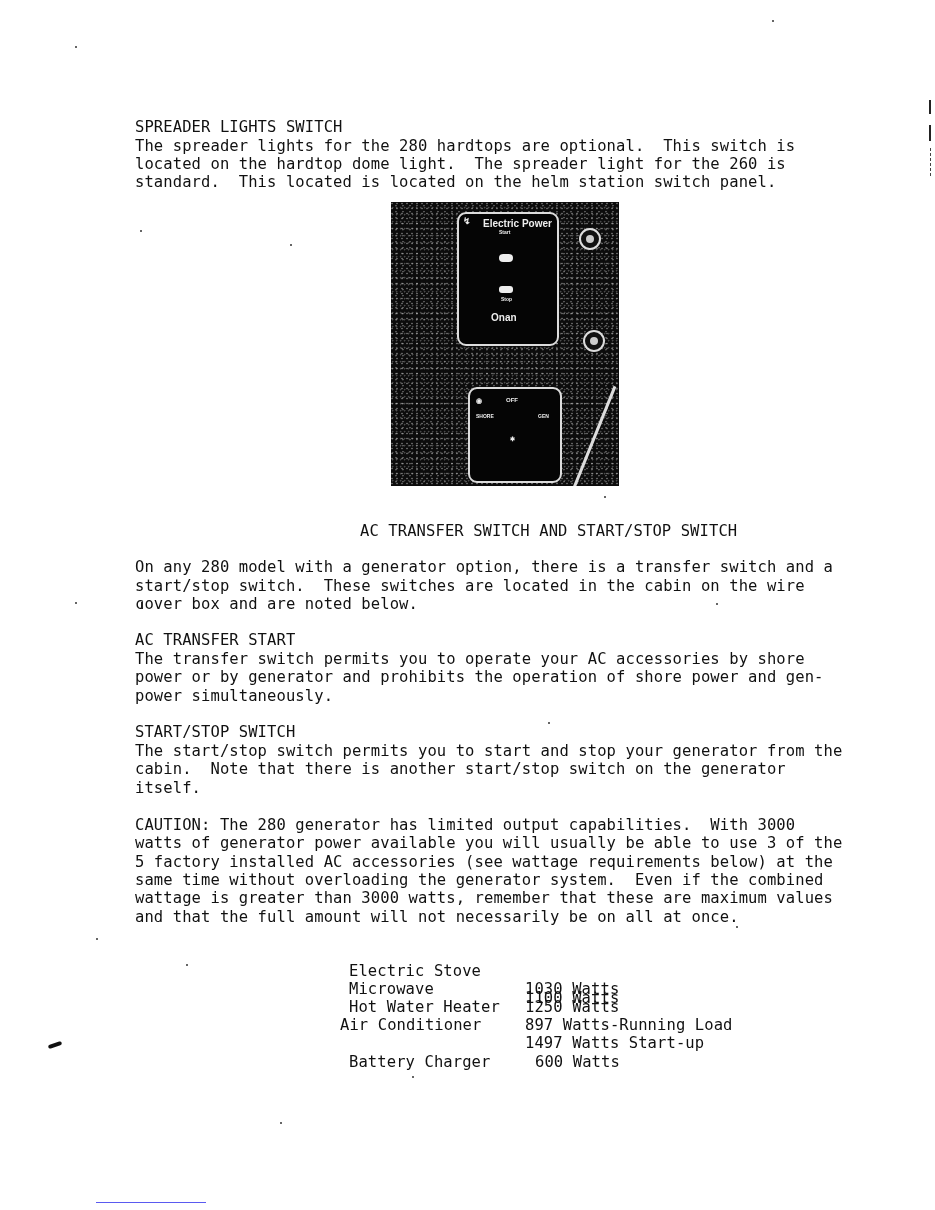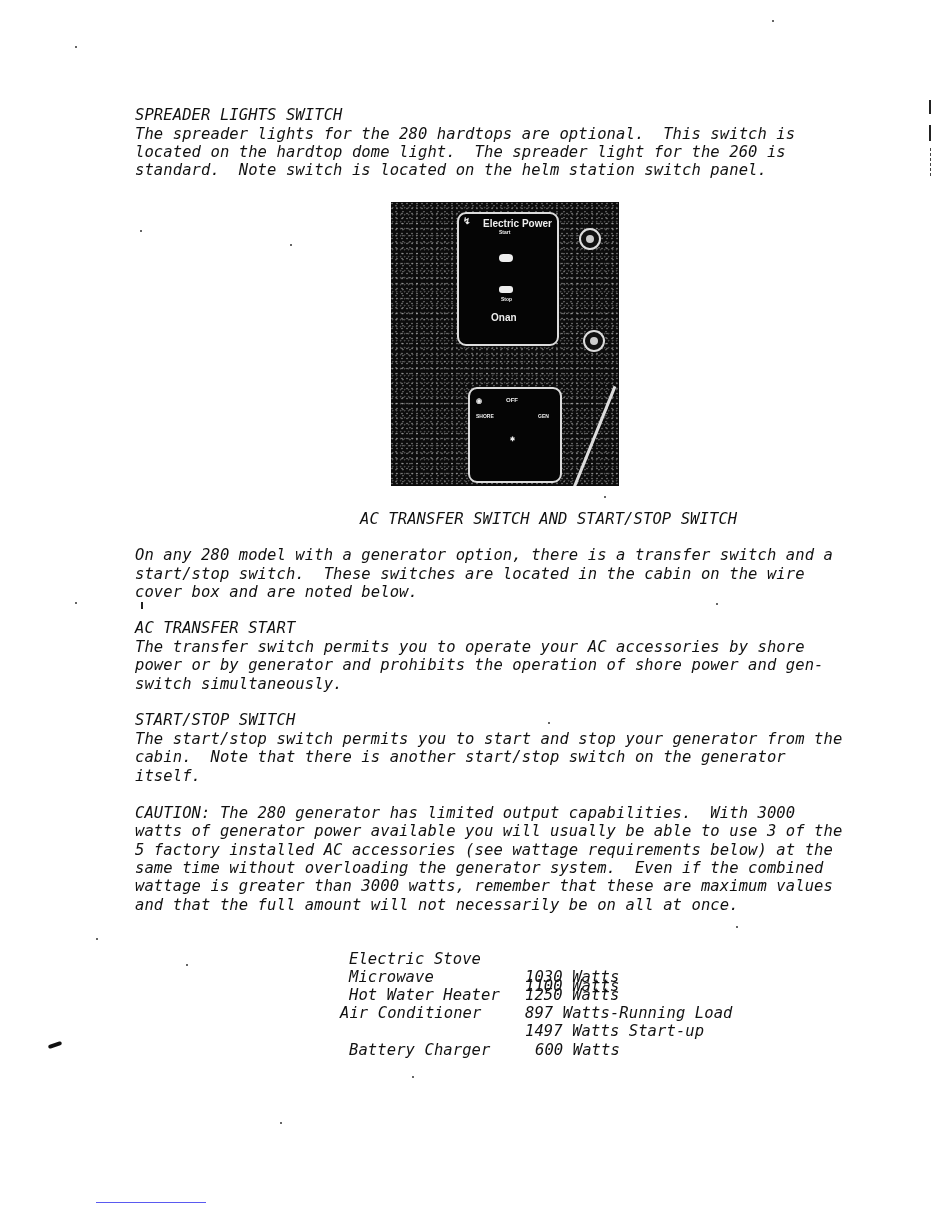--- a/index.html
+++ b/index.html
@@ -1,38 +1,38 @@
 <!DOCTYPE html>
 <html><head>
 <meta charset="utf-8">
 <style>
   html, body { margin:0; padding:0; background:#ffffff; }
   body { width:935px; height:1210px; position:relative; overflow:hidden;
          font-family:"DejaVu Sans Mono", monospace; color:#111; }
-  .txt { position:absolute; font-style:italic; font-size:15.5px; line-height:18.4px; white-space:pre; letter-spacing:0.1px; }
+  .txt { position:absolute; font-size:15.5px; line-height:18.4px; white-space:pre; letter-spacing:0.1px;margin-top:12px; }
   .photo { position:absolute; left:391px; top:202px; width:228px; height:284px; background:#0c0c0c; overflow:hidden;
            background-image:
              radial-gradient(circle at 20% 30%, rgba(255,255,255,0.35) 0.6px, transparent 1.2px),
              radial-gradient(circle at 70% 60%, rgba(255,255,255,0.3) 0.6px, transparent 1.2px),
              radial-gradient(circle at 40% 80%, rgba(255,255,255,0.25) 0.6px, transparent 1.2px);
            background-size:5px 5px, 7px 6px, 4px 7px; }
   .panel { position:absolute; border:2px solid #ddd; border-radius:9px; background:#050505; }
   .ptext { position:absolute; color:#eee; font-family:"Liberation Sans", sans-serif; font-weight:bold; white-space:nowrap; }
   .knob { position:absolute; width:18px; height:18px; border-radius:50%; border:2px solid #ddd; background:#111; }
   .knob::after { content:""; position:absolute; left:5px; top:5px; width:8px; height:8px; border-radius:50%; background:#ccc; }
   .speck { position:absolute; width:2px; height:2px; background:#333; border-radius:50%; }
   .mark { position:absolute; }
 </style>
 </head>
 <body>
 
 <div class="txt" style="left:135px; top:106px;">SPREADER LIGHTS SWITCH</div>
 <div class="txt" style="left:135px; top:125px;text-align:center;">The spreader lights for the 280 hardtops are optional.  This switch is</div>
 <div class="txt" style="left:135px; top:143px;">located on the hardtop dome light.  The spreader light for the 260 is</div>
-<div class="txt" style="left:135px; top:161px;">standard.  Note switch is located on the helm station switch panel.</div>
+<div class="txt" style="left:135px; top:161px;">standard.  This located is located on the helm station switch panel.</div>
 
 <div class="photo">
   <div class="panel" style="left:66px; top:10px; width:98px; height:130px;">
     <div class="ptext" style="left:4px; top:2px; font-size:9px;">↯</div>
     <div class="ptext" style="left:24px; top:4px; font-size:10px;">Electric Power</div>
     <div class="ptext" style="left:40px; top:15px; font-size:5px;">Start</div>
     <div class="ptext" style="left:40px; top:40px; width:14px; height:8px; background:#eee; border-radius:4px;"></div>
     <div class="ptext" style="left:40px; top:72px; width:14px; height:7px; background:#eee; border-radius:3px;"></div>
     <div class="ptext" style="left:42px; top:82px; font-size:5px;">Stop</div>
     <div class="ptext" style="left:32px; top:98px; font-size:10px;">Onan</div>
@@ -52,21 +52,21 @@
 <div class="txt" style="left:360px; top:510px;">AC TRANSFER SWITCH AND START/STOP SWITCH</div>
 
 <div class="txt" style="left:135px; top:546px;">On any 280 model with a generator option, there is a transfer switch and a</div>
 <div class="txt" style="left:135px; top:565px;">start/stop switch.  These switches are located in the cabin on the wire</div>
 <div class="txt" style="left:135px; top:583px;">cover box and are noted below.</div>
 <div class="mark" style="left:141px; top:602px; width:2px; height:7px; background:#222;"></div>
 
 <div class="txt" style="left:135px; top:619px;">AC TRANSFER START</div>
 <div class="txt" style="left:135px; top:638px;">The transfer switch permits you to operate your AC accessories by shore</div>
 <div class="txt" style="left:135px; top:656px;">power or by generator and prohibits the operation of shore power and gen-</div>
-<div class="txt" style="left:135px; top:675px;">switch simultaneously.</div>
+<div class="txt" style="left:135px; top:675px;">power simultaneously.</div>
 
 <div class="txt" style="left:135px; top:711px;">START/STOP SWITCH</div>
 <div class="txt" style="left:135px; top:730px;">The start/stop switch permits you to start and stop your generator from the</div>
 <div class="txt" style="left:135px; top:748px;">cabin.  Note that there is another start/stop switch on the generator</div>
 <div class="txt" style="left:135px; top:767px;">itself.</div>
 
 <div class="txt" style="left:135px; top:804px;">CAUTION: The 280 generator has limited output capabilities.  With 3000</div>
 <div class="txt" style="left:135px; top:822px;">watts of generator power available you will usually be able to use 3 of the</div>
 <div class="txt" style="left:135px; top:841px;">5 factory installed AC accessories (see wattage requirements below) at the</div>
 <div class="txt" style="left:135px; top:859px;">same time without overloading the generator system.  Even if the combined</div>

